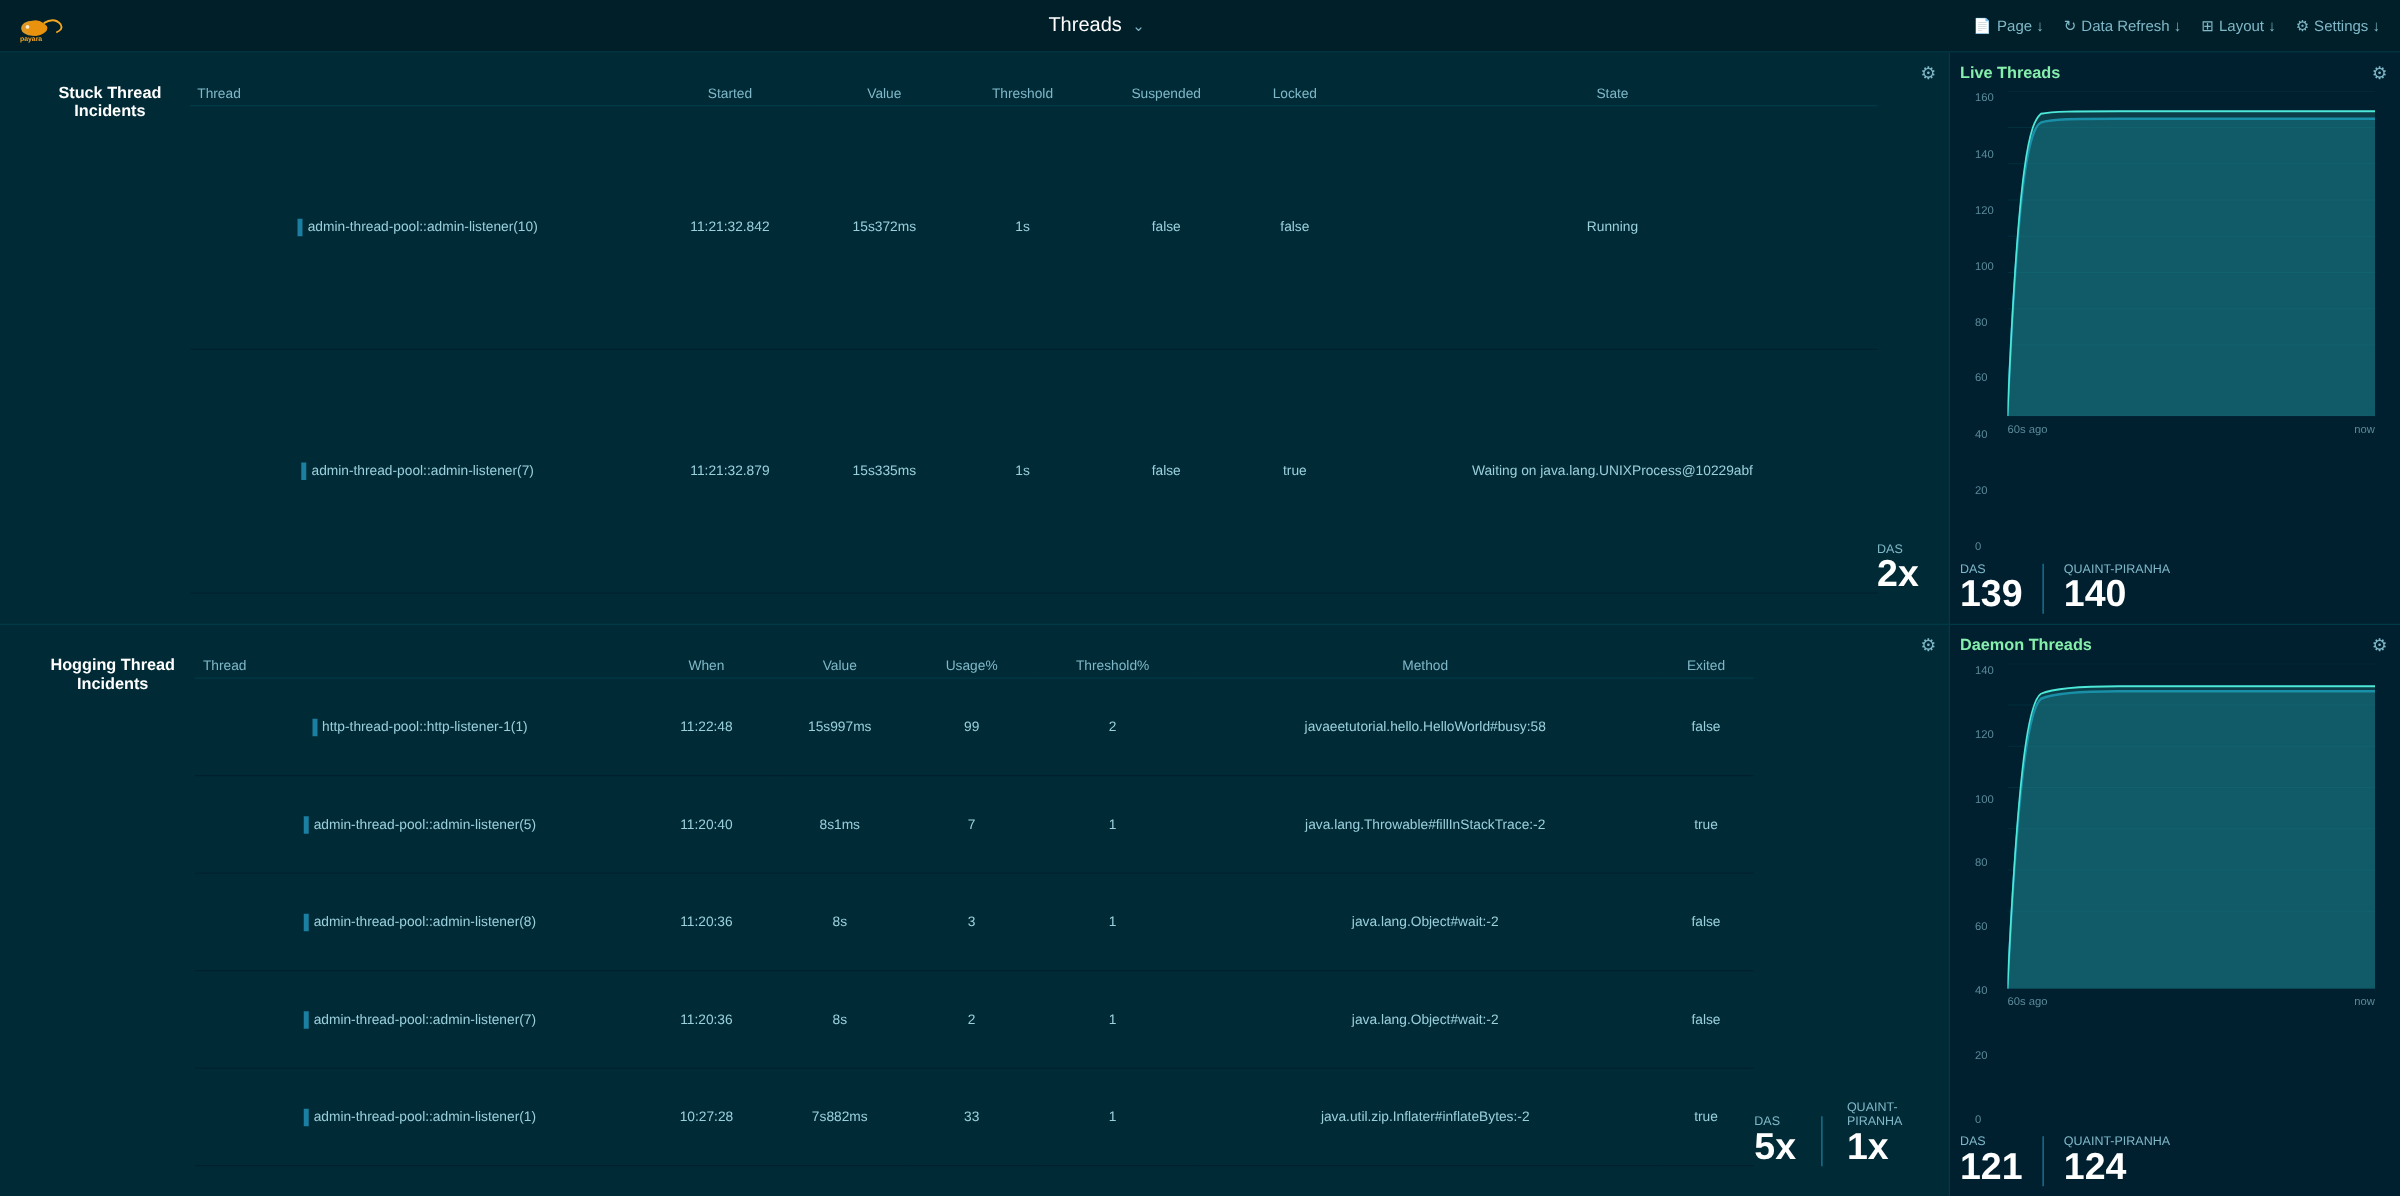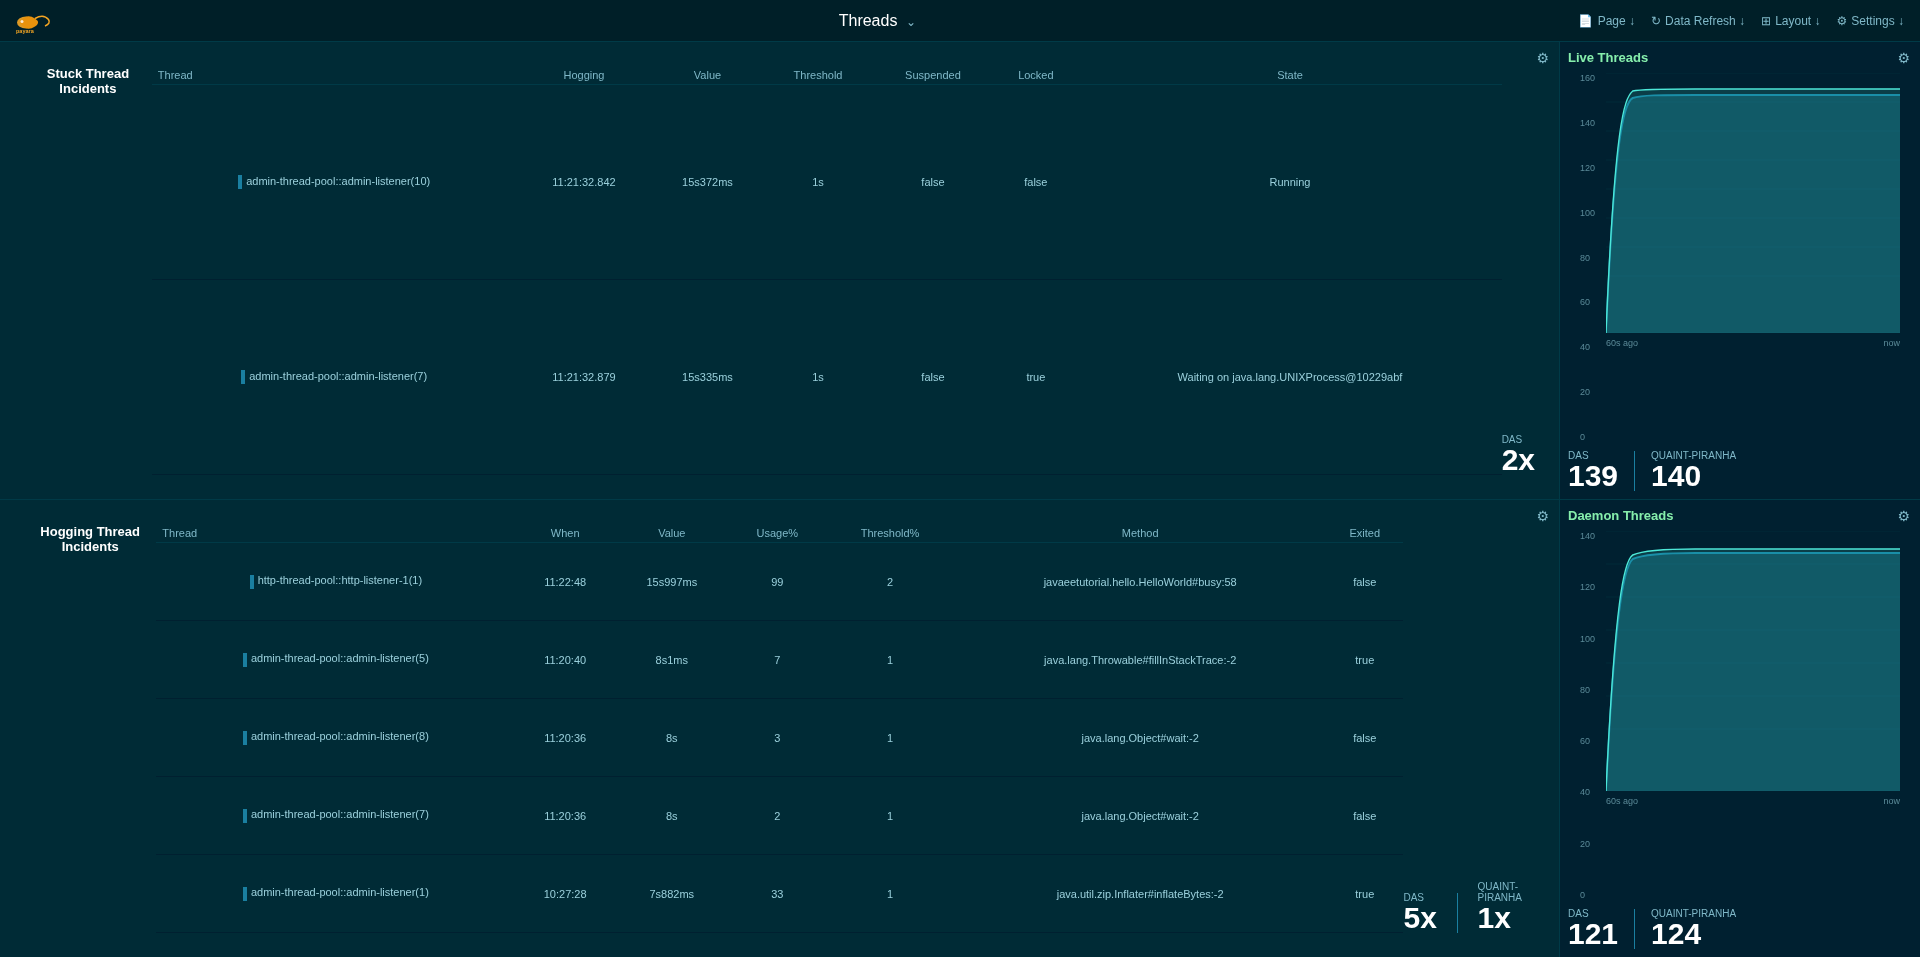--- a/index.html
+++ b/index.html
@@ -250,21 +250,21 @@
   <div class="left-panels">
 
     <div class="panel">
       <div class="panel-title">Stuck Thread Incidents</div>
       <span class="panel-gear">⚙</span>
 
       <table class="data-table">
         <thead>
           <tr>
             <th class="left">Thread</th>
-            <th>Hogging</th>
+            <th>Started</th>
             <th>Value</th>
             <th>Threshold</th>
             <th>Suspended</th>
             <th>Locked</th>
             <th>State</th>
           </tr>
         </thead>
         <tbody id="stuck-threads-tbody">
         <tr>
       <td class="left"><span class="thread-indicator"></span>admin-thread-pool::admin-listener(10)</td>

